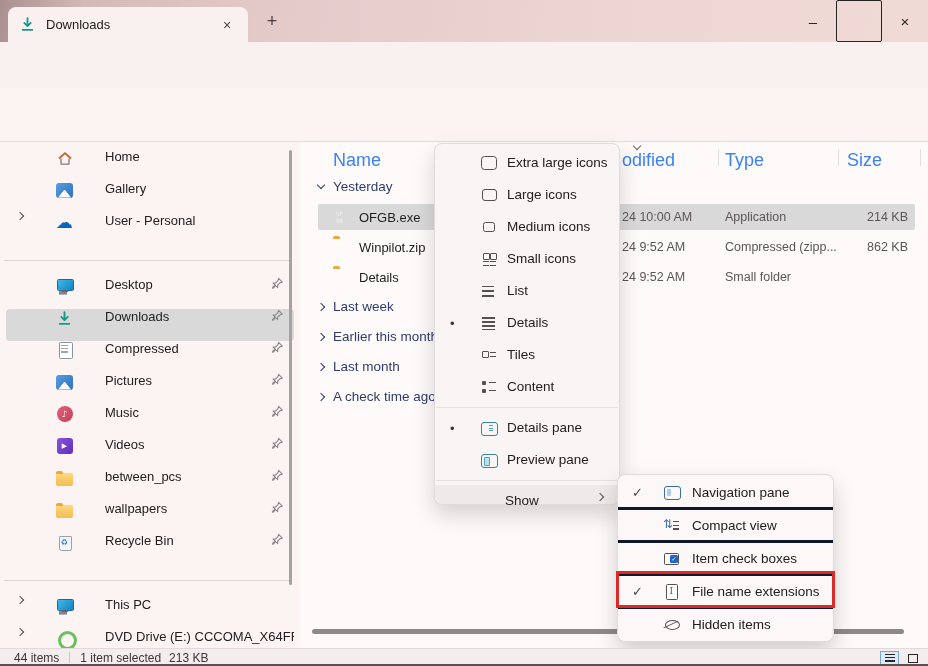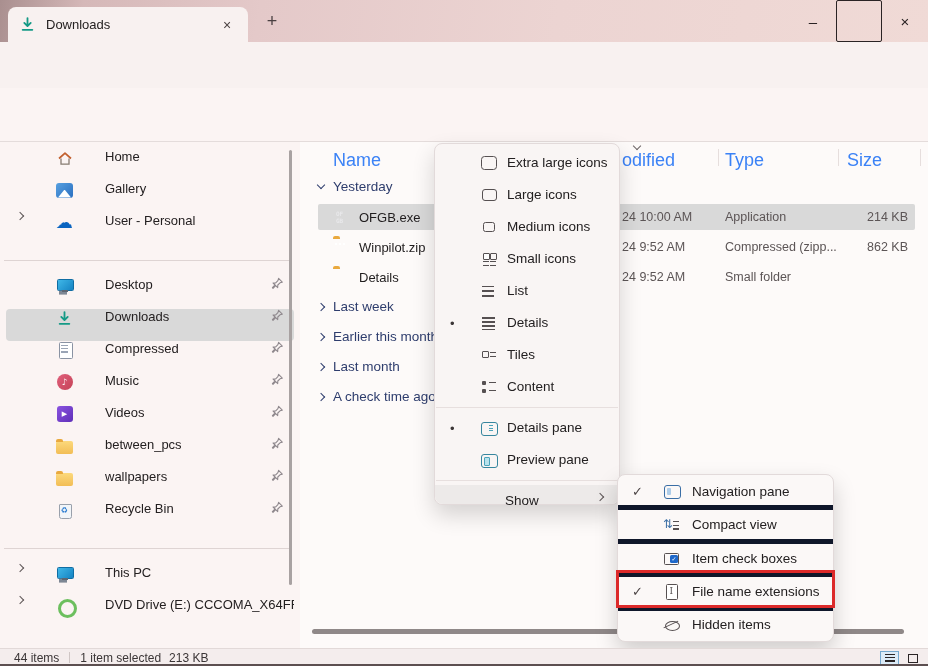--- a/index.html
+++ b/index.html
@@ -169,21 +169,21 @@
   .mi-checkboxes::before { content:""; position:absolute; left:2px; top:4px; width:13px; height:10px; border:1.4px solid #565051; border-radius:1.5px; }
   .mi-checkboxes::after { content:"\2713"; position:absolute; left:8px; top:6px; width:8px; height:8px; background:#1d67c9; border-radius:1.5px; color:#fff; font-size:6px; text-align:center; line-height:8px; }
   .mi-extensions::before { content:""; position:absolute; left:4px; top:2px; width:10px; height:14px; border:1.4px solid #565051; border-radius:1.5px; background:#fff; }
   .mi-extensions::after { content:"I"; position:absolute; left:7.5px; top:4px; color:#565051; font-size:9px; font-family:"DejaVu Serif",serif; }
   .mi-hidden::before { content:""; position:absolute; left:2.5px; top:5px; width:13px; height:8px; border:1.5px solid #565051; border-radius:50%; }
   .mi-hidden::after { content:""; position:absolute; left:1px; top:8.5px; width:16px; height:1.4px; background:#565051; transform:rotate(-25deg); }
 
   
   .show-submenu { position:absolute; left:617px; top:474px; width:217px; height:168px; background:#fbf8f7; border:1px solid #e2dada; border-radius:8px; box-shadow:0 10px 22px rgba(0,0,0,.18); z-index:11; display:flex; flex-direction:column; padding:2px 0; }
   .sm-row { flex:1; display:flex; align-items:center; position:relative; }
-  .sm-row + .sm-row { border-top:5px solid #0f172a; }
+  .sm-row + .sm-row { border-top:3px solid #0f172a; }
   .sm-check { position:absolute; left:14px; color:#4c4546; font-size:13px; }
   .sm-ic { position:absolute; left:44px; width:19px; height:18px; }
   .sm-label { position:absolute; left:74px; color:#232021; font-size:13.5px; white-space:nowrap; }
   .sm-row.boxed { outline:3.5px solid #dc2a2a; outline-offset:-1px; z-index:3; }
 
   
   .statusbar { position:absolute; left:0; top:648px; width:928px; height:18px; background:#f4eded; border-top:1px solid #e2d9d8; z-index:12; display:flex; align-items:center; font-size:12px; color:#3a3536; }
   .statusbar .s-left { margin-left:14px; }
   .statusbar .s-div { width:1px; height:11px; background:#cfc6c5; margin:0 10px; }
   .statusbar .s-sel { }
@@ -340,20 +340,30 @@
             <span class="ic-documents"></span>
           </span>
           <span class="side-label">Compressed</span>
           <span class="side-pin"><svg width="13" height="13" viewBox="0 0 13 13">
               <path d="M7.6 1.4 11.3 5.1 9 5.8 6.8 8 6.7 10.6 4.7 8.6 2 11.3 1.4 10.7 4.1 8 2.1 6 4.7 5.9 6.9 3.7 Z" fill="none" stroke="#8f888d" stroke-width="1.1" stroke-linejoin="round"></path>
             </svg></span>
         </div>
         <div class="side-row">
           <span class="side-chev"></span>
           <span class="side-ic">
+            <span class="ic-pictures"></span>
+          </span>
+          <span class="side-label">Pictures</span>
+          <span class="side-pin"><svg width="13" height="13" viewBox="0 0 13 13">
+              <path d="M7.6 1.4 11.3 5.1 9 5.8 6.8 8 6.7 10.6 4.7 8.6 2 11.3 1.4 10.7 4.1 8 2.1 6 4.7 5.9 6.9 3.7 Z" fill="none" stroke="#8f888d" stroke-width="1.1" stroke-linejoin="round"></path>
+            </svg></span>
+        </div>
+        <div class="side-row">
+          <span class="side-chev"></span>
+          <span class="side-ic">
             <span class="ic-music">♪</span>
           </span>
           <span class="side-label">Music</span>
           <span class="side-pin"><svg width="13" height="13" viewBox="0 0 13 13">
               <path d="M7.6 1.4 11.3 5.1 9 5.8 6.8 8 6.7 10.6 4.7 8.6 2 11.3 1.4 10.7 4.1 8 2.1 6 4.7 5.9 6.9 3.7 Z" fill="none" stroke="#8f888d" stroke-width="1.1" stroke-linejoin="round"></path>
             </svg></span>
         </div>
         <div class="side-row">
           <span class="side-chev"></span>
           <span class="side-ic">

